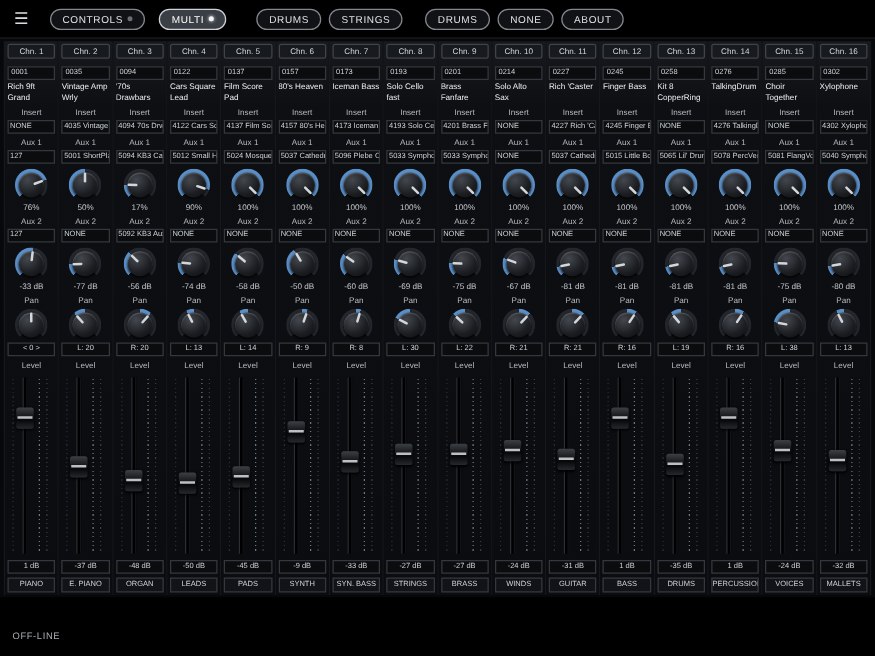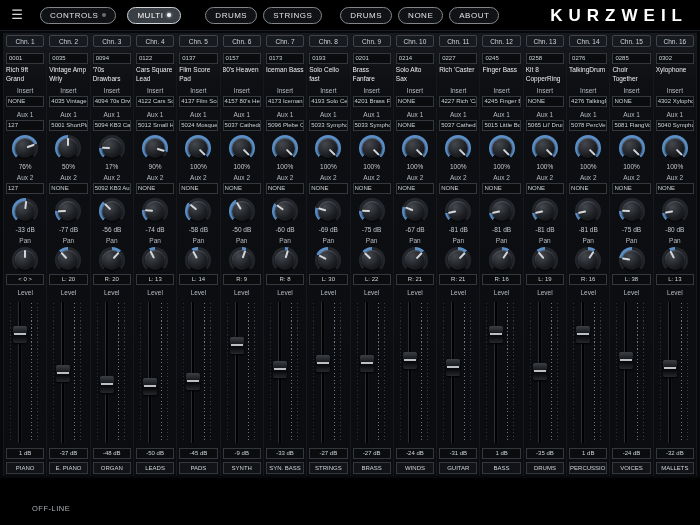--- a/index.html
+++ b/index.html
@@ -53,21 +53,21 @@
   .ticks.t1 { left:24px; } .ticks.t2 { left:30px; opacity:.45; } .ticks.t0 { left:3px; opacity:.3; }
   .fader-cap { position:absolute; left:6px; width:14px; height:17px; border-radius:2px; cursor:grab;
                background:linear-gradient(#3c4045, #17181b 42%, #060708 58%, #26282c);
                box-shadow:0 1px 2px #000; }
   .fader-cap::after { content:''; position:absolute; left:1px; right:1px; top:7px; height:2px; background:#bcc0c5; }
 
   .category { margin-top:auto; height:12px; line-height:10px; font-size:6px; text-align:center; color:#ced3d8;
               border:1px solid #34383e; background:#111316; overflow:hidden; white-space:nowrap; cursor:pointer; }
 
   
-  .footer { flex:1 1 auto; position:relative; background:#000;margin-left:22px; }
+  .footer { flex:1 1 auto; position:relative; background:#000; }
   .status { position:absolute; left:10px; top:26px; font-size:7.5px; letter-spacing:.5px; color:#a9aeb4; }
 </style>
 </head>
 <body>
 
 <div class="app">
 
   <div class="topbar">
     <button class="menu-btn">☰</button>
     <button class="btn ml-a">
@@ -76,21 +76,20 @@
     </button>
     <button class="btn active ml-b">
       <span>MULTI</span>
       <span class="led bright"></span>
     </button>
     <button class="btn ml-c">DRUMS</button>
     <button class="btn ml-d">STRINGS</button>
     <button class="btn ml-e">DRUMS</button>
     <button class="btn ml-d">NONE</button>
     <button class="btn ml-d">ABOUT</button>
-    <div class="logo">KURZWEIL</div>
   </div>
 
   <div class="mixer">
     <div style="display:flex; flex:1 1 auto; min-width:0;" id="channels">
   <div class="strip">
     <div class="chn-label">Chn. 1</div>
     <div class="box prog-id">0001</div>
     <div class="prog-name">Rich 9ft Grand</div>
 
     <div class="row-label">Insert</div>

